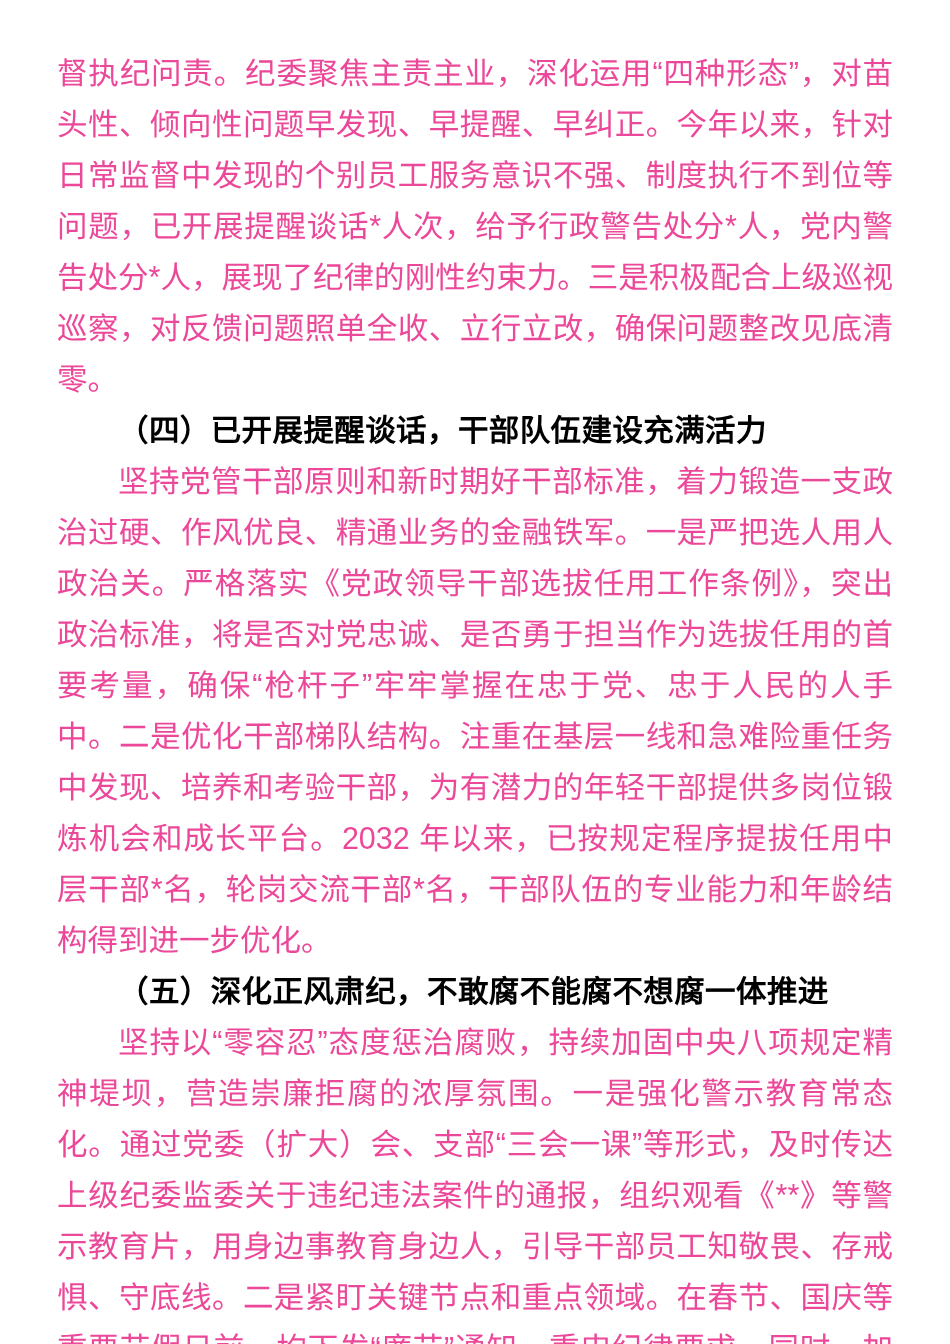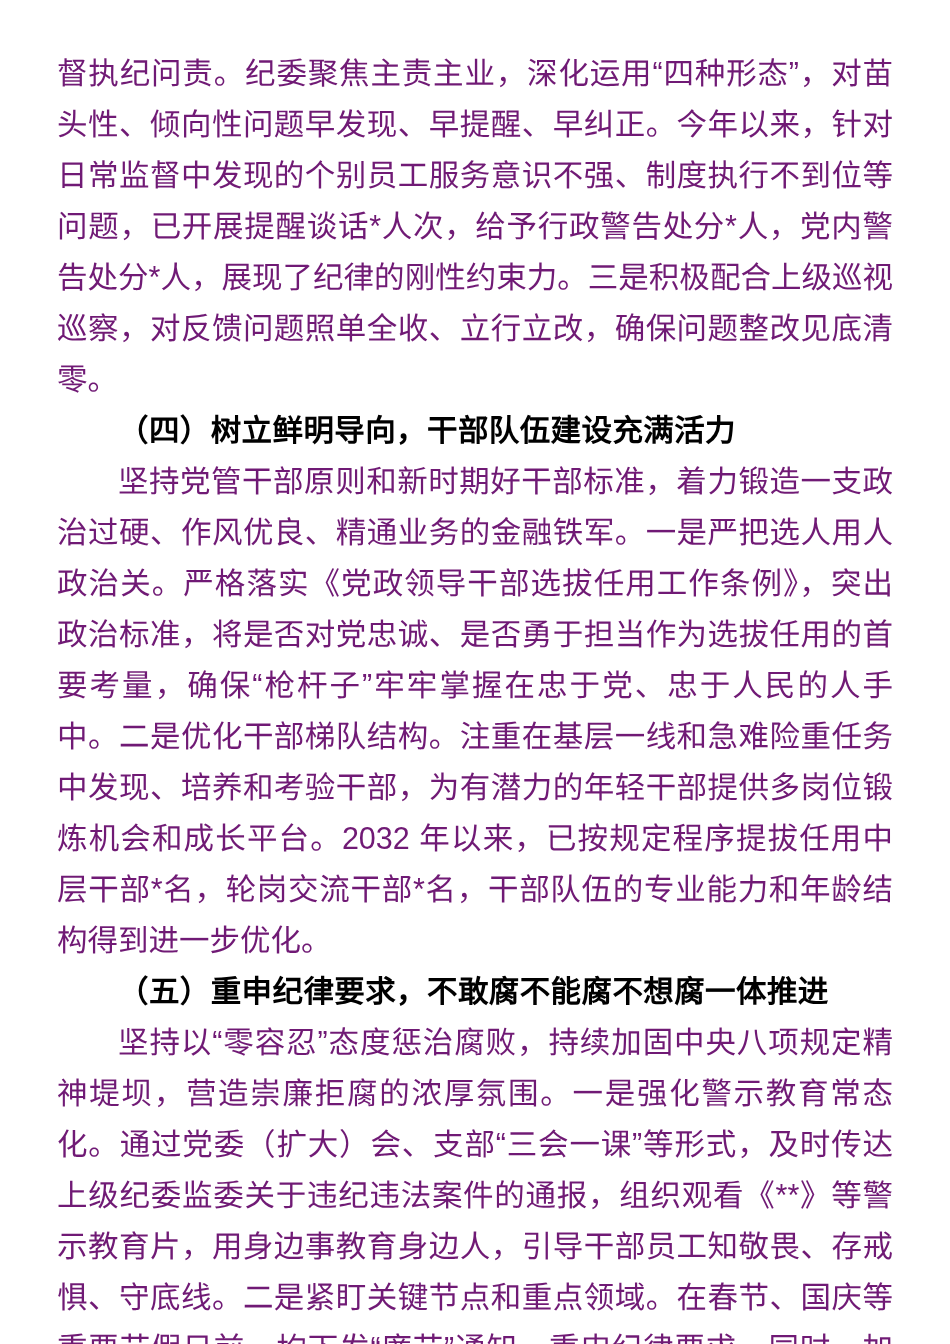--- a/index.html
+++ b/index.html
@@ -28,21 +28,21 @@
   }
 
   .para {
     margin: 0;
     font-size: 30.5px;
     line-height: 51px;
     text-align: justify;
     text-justify: inter-ideograph;
     text-indent: 61px;
     letter-spacing: 0px;
-    color: #701a75;
+    color: #ec4899;
     font-weight: 400;
     word-break: break-all;
   }
 
   .para.no-indent {
     text-indent: 0;
   }
 
   .heading {
     margin: 0;
@@ -57,22 +57,22 @@
   }
 </style>
 </head>
 <body>
 
 <div class="page">
   <div class="content">
 
     <p class="para no-indent">督执纪问责。纪委聚焦主责主业，深化运用“四种形态”，对苗头性、倾向性问题早发现、早提醒、早纠正。今年以来，针对日常监督中发现的个别员工服务意识不强、制度执行不到位等问题，已开展提醒谈话*人次，给予行政警告处分*人，党内警告处分*人，展现了纪律的刚性约束力。三是积极配合上级巡视巡察，对反馈问题照单全收、立行立改，确保问题整改见底清零。</p>
 
-    <h2 class="heading">（四）树立鲜明导向，干部队伍建设充满活力</h2>
+    <h2 class="heading">（四）已开展提醒谈话，干部队伍建设充满活力</h2>
 
     <p class="para">坚持党管干部原则和新时期好干部标准，着力锻造一支政治过硬、作风优良、精通业务的金融铁军。一是严把选人用人政治关。严格落实《党政领导干部选拔任用工作条例》，突出政治标准，将是否对党忠诚、是否勇于担当作为选拔任用的首要考量，确保“枪杆子”牢牢掌握在忠于党、忠于人民的人手中。二是优化干部梯队结构。注重在基层一线和急难险重任务中发现、培养和考验干部，为有潜力的年轻干部提供多岗位锻炼机会和成长平台。2032 年以来，已按规定程序提拔任用中层干部*名，轮岗交流干部*名，干部队伍的专业能力和年龄结构得到进一步优化。</p>
 
-    <h2 class="heading">（五）重申纪律要求，不敢腐不能腐不想腐一体推进</h2>
+    <h2 class="heading">（五）深化正风肃纪，不敢腐不能腐不想腐一体推进</h2>
 
     <p class="para">坚持以“零容忍”态度惩治腐败，持续加固中央八项规定精神堤坝，营造崇廉拒腐的浓厚氛围。一是强化警示教育常态化。通过党委（扩大）会、支部“三会一课”等形式，及时传达上级纪委监委关于违纪违法案件的通报，组织观看《**》等警示教育片，用身边事教育身边人，引导干部员工知敬畏、存戒惧、守底线。二是紧盯关键节点和重点领域。在春节、国庆等重要节假日前，均下发“廉节”通知，重申纪律要求。同时，加强对信贷审批、集中采购、财务管理等高风险领域的监督检查，今年未发生利用**等特殊资源谋取私利的问题。三是持续净化社交圈、生活圈、朋友</p>
 
   </div>
 </div>
 
 </body></html>

